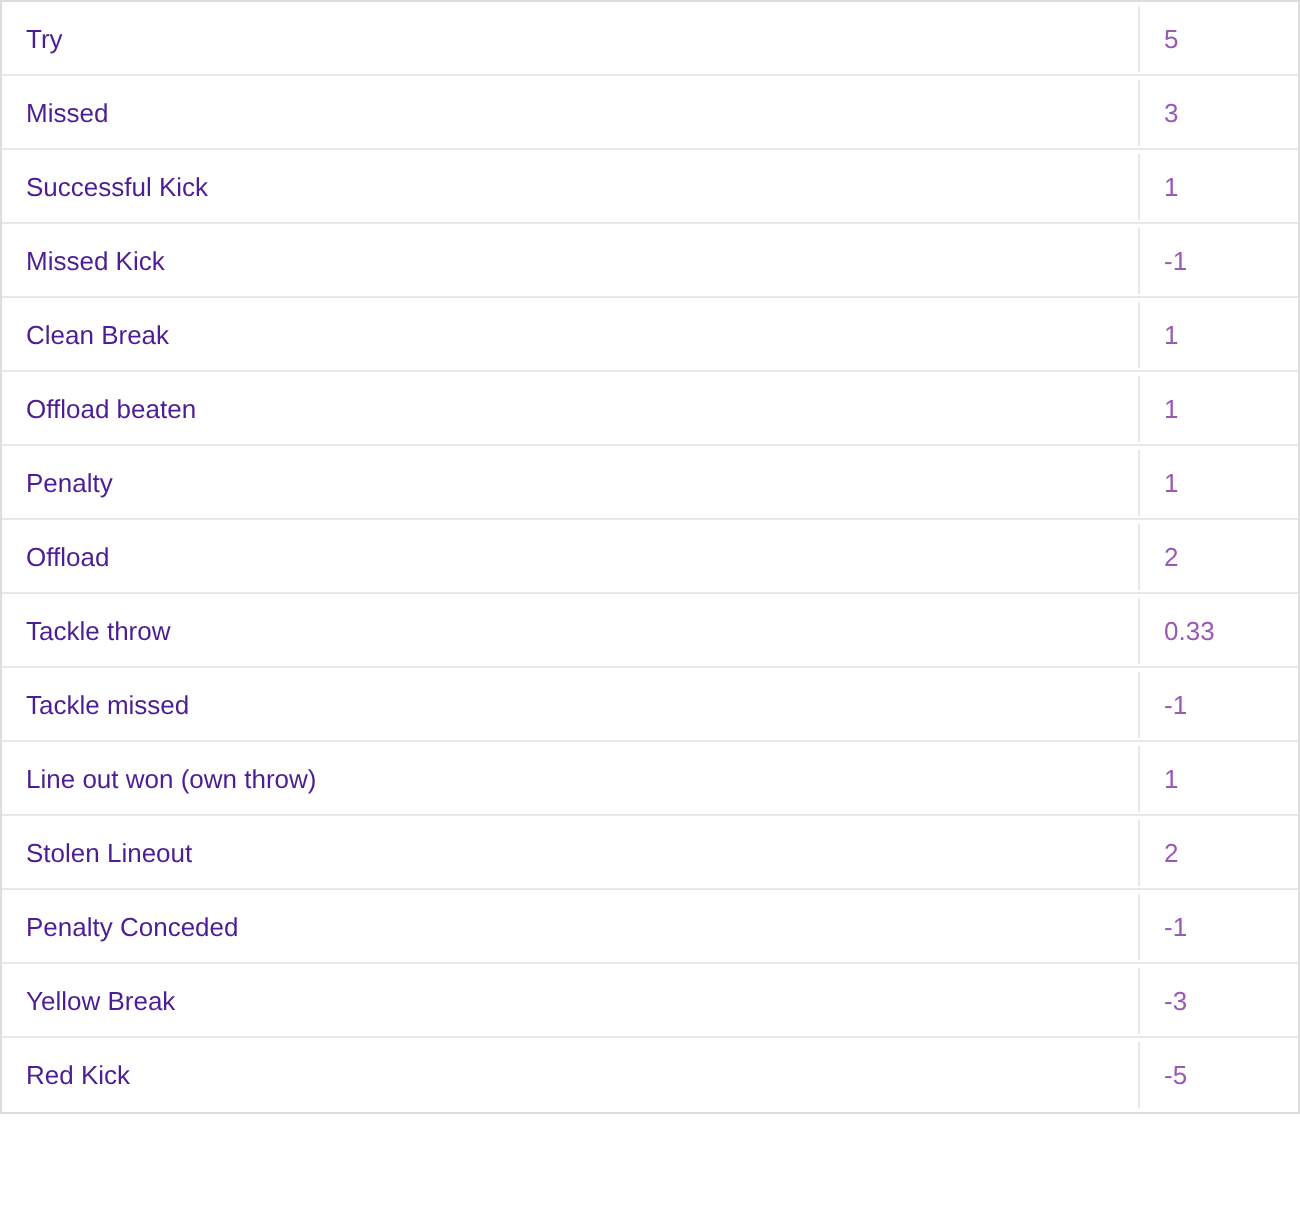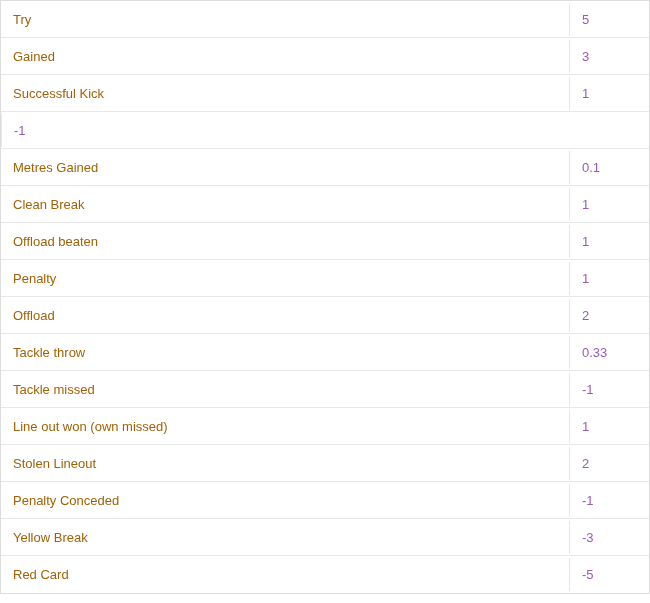--- a/index.html
+++ b/index.html
@@ -28,54 +28,51 @@
     }
 
     .table-row:last-child {
       border-bottom: none;
     }
 
     .cell-label {
       flex: 1;
       padding: 9px 12px;
       font-size: 13px;
-      color: #a16207;
+      color: #4c1d95;
     }
 
     .cell-value {
       width: 80px;
       padding: 9px 12px;
       font-size: 13px;
       color: #9b59b6;
       border-left: 1px solid #e8e8e8;
       text-align: left;
     }
   </style>
 </head>
 <body>
 
 <div class="table-container">
 <div class="table-row">
       <div class="cell-label">Try</div>
       <div class="cell-value">5</div>
     </div>
     <div class="table-row">
-      <div class="cell-label">Gained</div>
+      <div class="cell-label">Missed</div>
       <div class="cell-value">3</div>
     </div>
     <div class="table-row">
       <div class="cell-label">Successful Kick</div>
       <div class="cell-value">1</div>
     </div>
     <div class="table-row">
+      <div class="cell-label">Missed Kick</div>
       <div class="cell-value">-1</div>
-    </div>
-    <div class="table-row">
-      <div class="cell-label">Metres Gained</div>
-      <div class="cell-value">0.1</div>
     </div>
     <div class="table-row">
       <div class="cell-label">Clean Break</div>
       <div class="cell-value">1</div>
     </div>
     <div class="table-row">
       <div class="cell-label">Offload beaten</div>
       <div class="cell-value">1</div>
     </div>
     <div class="table-row">
@@ -88,32 +85,32 @@
     </div>
     <div class="table-row">
       <div class="cell-label">Tackle throw</div>
       <div class="cell-value">0.33</div>
     </div>
     <div class="table-row">
       <div class="cell-label">Tackle missed</div>
       <div class="cell-value">-1</div>
     </div>
     <div class="table-row">
-      <div class="cell-label">Line out won (own missed)</div>
+      <div class="cell-label">Line out won (own throw)</div>
       <div class="cell-value">1</div>
     </div>
     <div class="table-row">
       <div class="cell-label">Stolen Lineout</div>
       <div class="cell-value">2</div>
     </div>
     <div class="table-row">
       <div class="cell-label">Penalty Conceded</div>
       <div class="cell-value">-1</div>
     </div>
     <div class="table-row">
       <div class="cell-label">Yellow Break</div>
       <div class="cell-value">-3</div>
     </div>
     <div class="table-row">
-      <div class="cell-label">Red Card</div>
+      <div class="cell-label">Red Kick</div>
       <div class="cell-value">-5</div>
     </div>
   </div>
 
 </body></html>

